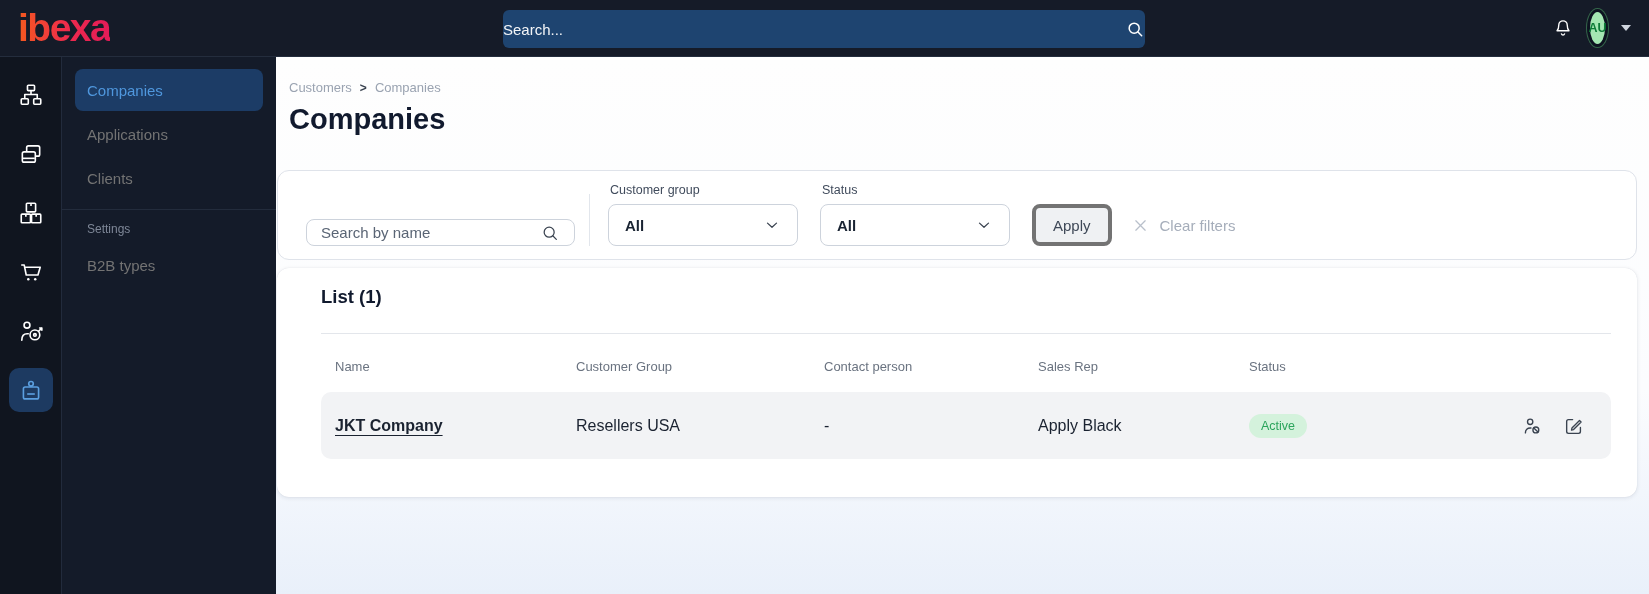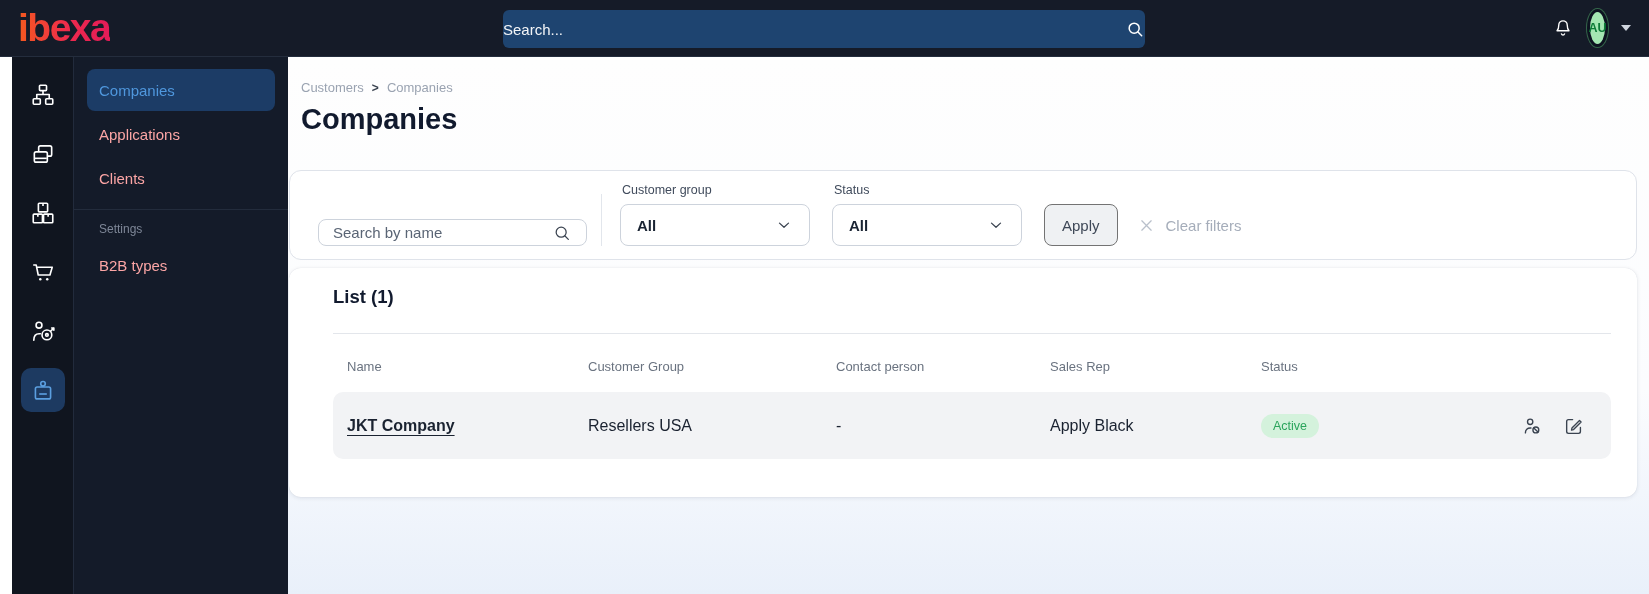--- a/index.html
+++ b/index.html
@@ -20,32 +20,32 @@
   .topbar-search input::placeholder { color: #ffffff; opacity: .95; }
   .topbar-right { margin-left: auto; margin-right: 18px; display: flex; align-items: center; gap: 16px; }
   .bell-btn { background: none; border: none; cursor: pointer; display: flex; }
   .avatar { width: 15px; height: 32px; border-radius: 50%; background: #a4e7b2; color: #0e7c38;
             font-size: 12.5px; font-weight: 700; display: flex; align-items: center; justify-content: center;
             box-shadow: 0 0 0 3px #0d1320, 0 0 0 4px #35664a; cursor: pointer; }
   .caret { width: 0; height: 0; border-left: 5px solid transparent; border-right: 5px solid transparent;
            border-top: 6px solid #cfd5de; cursor: pointer; }
 
   
-  .page-body { display: flex; height: 537px; margin-left: 12px; }
+  .page-body { display: flex; height: 537px; }
   .rail { width: 62px; background: #10151f; border-right: 1px solid #222b3c;
           padding-top: 16px; display: flex; flex-direction: column; align-items: center; gap: 15px; }
   .rail-item { width: 44px; height: 44px; border-radius: 10px; border: none; background: transparent;
                display: flex; align-items: center; justify-content: center; cursor: pointer; }
   .rail-item.active { background: #1d3a61; }
   .rail-item svg { stroke: #ffffff; }
   .rail-item.active svg { stroke: #5b9fe0; }
 
   .panel { width: 214px; background: #141b29; padding: 12px 13px 0; }
   .panel-item { height: 42px; display: flex; align-items: center; padding-left: 12px;
-                color: #fca5a5; font-size: 15px; border-radius: 8px; cursor: pointer; margin-bottom: 2px; }
+                color: #737373; font-size: 15px; border-radius: 8px; cursor: pointer; margin-bottom: 2px; }
   .panel-item.active { background: #1c3c66; color: #4f97dd; }
   .panel-divider { height: 1px; background: #232c3c; margin: 10px -13px 0; }
   .panel-section { font-size: 12px; color: #7e8797; padding: 12px 12px 8px; }
 
   
   .main { flex: 1; padding: 0 12px 0 1px;
           background: linear-gradient(180deg, #fefefe 0%, #fbfcfe 62%, #e9f0fa 100%); }
   .main-header { display: flex; justify-content: space-between; align-items: flex-start; }
   .breadcrumb { margin: 23px 0 0 12px; font-size: 13px; color: #9aa3b1; display: flex; align-items: center; gap: 8px; }
   .breadcrumb .sep { color: #39424f; font-weight: 700; font-size: 12px; }
@@ -62,21 +62,21 @@
                 display: flex; align-items: center; padding: 0 14px; background: #fff; }
   .search-box input { flex: 1; border: none; outline: none; font-size: 15px; color: #1a2433;
                       font-family: inherit; }
   .search-box input::placeholder { color: #5a6575; }
   .vdivider { width: 1px; height: 52px; background: #e2e6ec; margin: 0 18px 0 14px; }
   .fgroup { display: flex; flex-direction: column; margin-right: 22px; }
   .fgroup label { font-size: 12.5px; color: #404b5c; margin: 0 0 7px 2px; }
   .fselect { width: 190px; height: 42px; border: 1px solid #cdd3dc; border-radius: 8px; background: #fff;
              display: flex; align-items: center; justify-content: space-between; padding: 0 16px;
              font-size: 15px; font-weight: 700; color: #1a2433; cursor: pointer; }
-  .apply-btn { height: 42px; padding: 0 17px; background: #eff1f3; border: 1px solid #737373;
+  .apply-btn { height: 42px; padding: 0 17px; background: #eff1f3; border: 4px solid #737373;
                border-radius: 8px; font-size: 15px; color: #3e4857; font-family: inherit;
                margin-right: 20px; cursor: pointer; }
   .clear-btn { height: 42px; display: flex; align-items: center; gap: 11px; border: none;
                background: transparent; color: #a5adba; font-size: 15px; font-family: inherit; cursor: pointer; }
 
   
   .list-card { margin-top: 8px; background: #fff; border-radius: 12px;
                box-shadow: 0 1px 4px rgba(20,30,60,.10), 0 0 1px rgba(20,30,60,.12);
                padding: 18px 26px 38px 30px; }
   .list-title { font-size: 18.5px; font-weight: 700; color: #111a2e; margin-left: 14px; }

